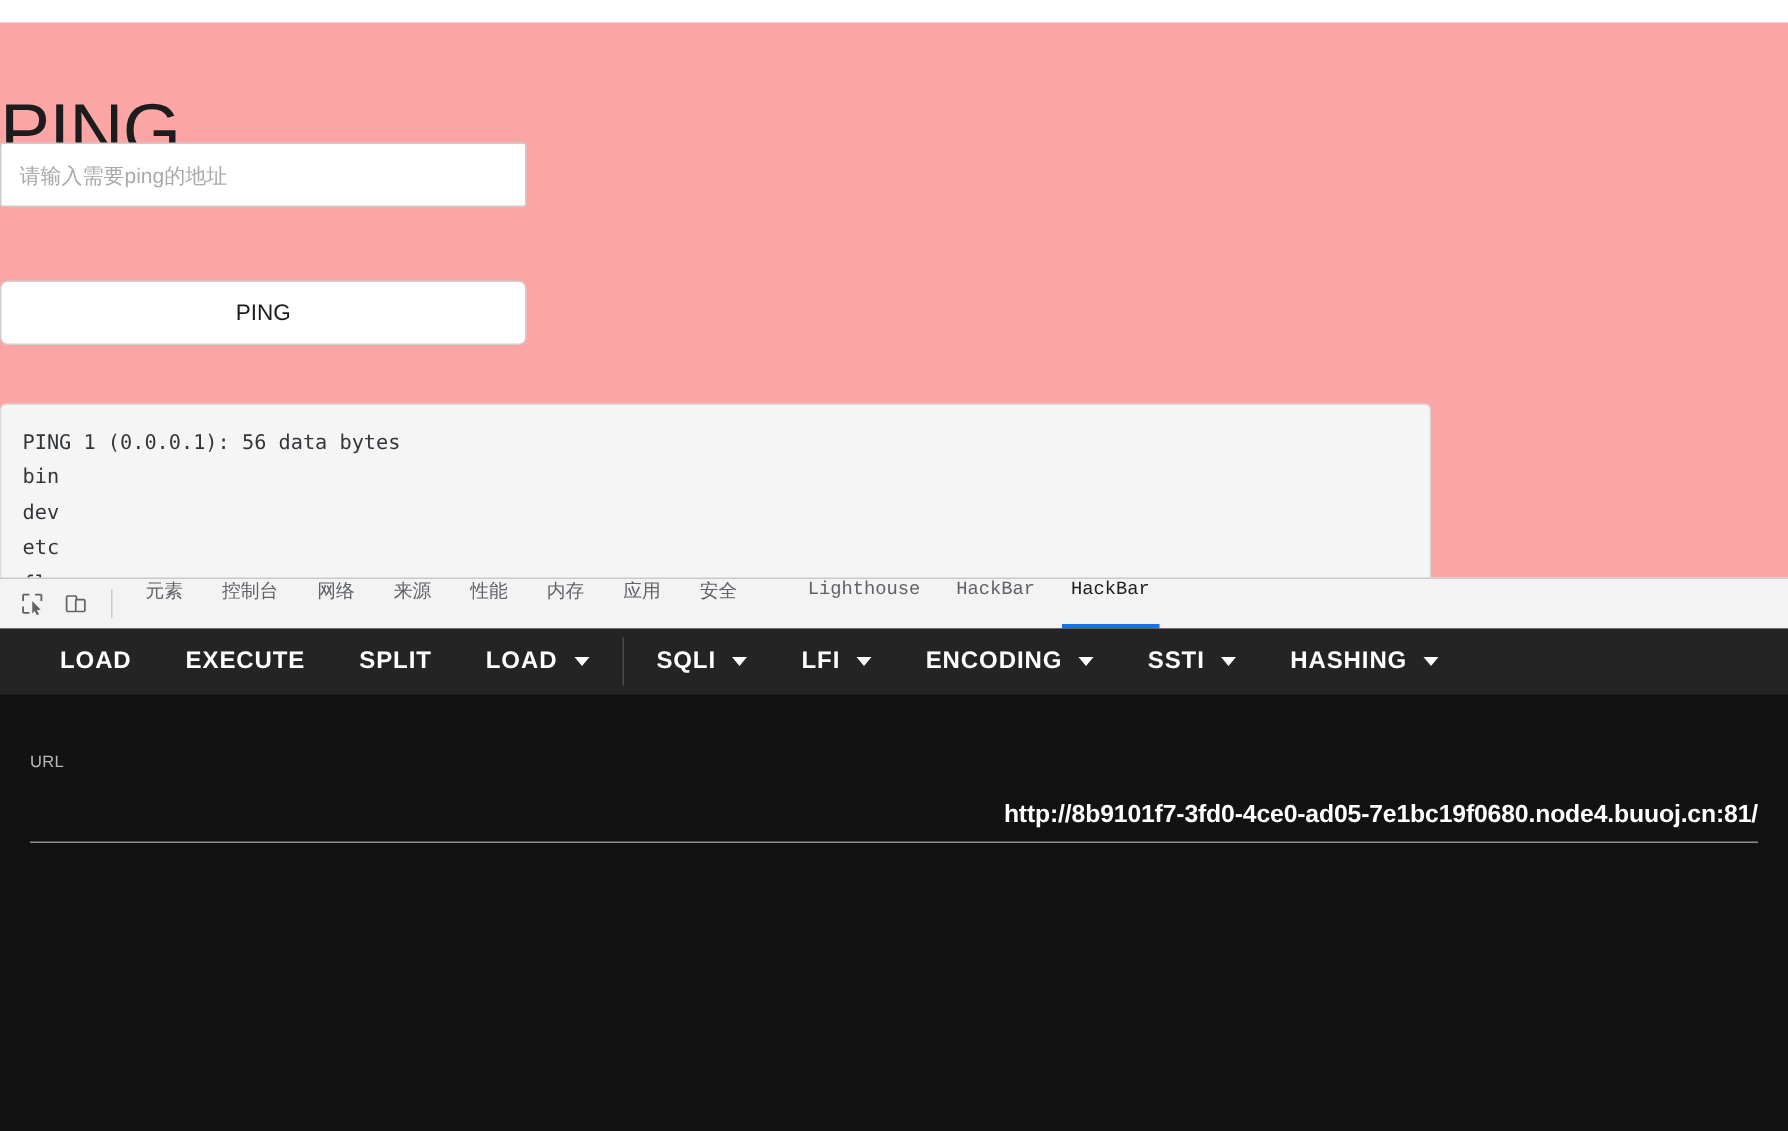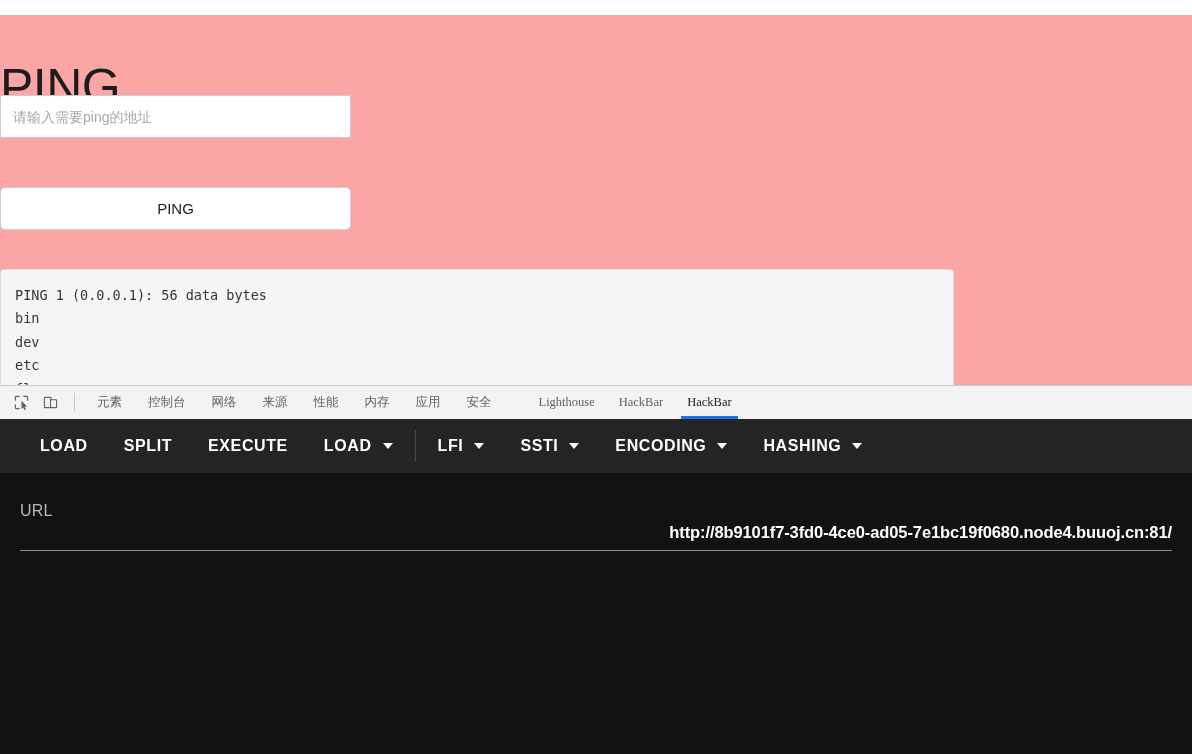--- a/index.html
+++ b/index.html
@@ -98,28 +98,28 @@
   }
   .dt-iconbtn:first-child { margin-left: 7px; }
   .dt-sep {
     width: 1px;
     background: #c9c9c9;
     margin: 7px 9px 7px 9px;
     flex: 0 0 1px;
   }
   .dt-tab {
     display: flex;
-    align-items: center;
+    align-items: flex-start;
     padding: 0 12px;
     font-size: 12.5px;
     color: #5f6368;
     cursor: pointer;
     white-space: nowrap;
     position: relative;
-    font-family: Liberation Serif, serif;
+    font-family: Liberation Mono, monospace;
   }
   .dt-tab.cjk { padding: 0 13px; font-size: 12.5px; }
   .dt-tab.selected { color: #202124; }
   .dt-tab.selected::after {
     content: "";
     position: absolute;
     left: 6px; right: 6px; bottom: 0;
     height: 3px;
     background: #1a73e8;
   }
@@ -130,21 +130,21 @@
     position: absolute;
     left: 0; top: 419px;
     width: 1192px; height: 335px;
     background: #121212;
     overflow: hidden;
   }
 
   #hackbar-toolbar {
     position: absolute;
     left: 0; top: 0;
-    width: 1192px; height: 54px;
+    width: 1192px; height: 44px;
     background: #242424;
     display: flex;
     align-items: center;
     overflow: hidden;
   }
   .hb-item {
     display: flex;
     align-items: center;
     color: #ffffff;
     font-size: 16px;
@@ -171,24 +171,24 @@
   }
   .hb-lead { width: 22px; flex: 0 0 22px; }
 
   
   #url-row {
     position: absolute;
     left: 20px; top: 83px;
     width: 1152px;
   }
   .hb-label {
-    font-size: 16px;
+    font-size: 11px;
     color: #b8b8b8;
     letter-spacing: 0.2px;
-    margin-bottom: 3px;
+    margin-bottom: 20px;
     font-family: "Liberation Sans", sans-serif;
   }
   .hb-value {
     font-size: 16.5px;
     color: #ffffff;
     font-weight: bold;
     letter-spacing: -0.1px;
     white-space: nowrap;
     overflow: hidden;
     font-family: "Liberation Sans", sans-serif;
@@ -286,42 +286,46 @@
 
 <div id="hackbar">
 
   <div id="hackbar-toolbar">
     <div class="hb-lead"></div>
 
     <div class="hb-item">
       <span>LOAD</span>
     </div>
     <div class="hb-item">
+      <span>EXECUTE</span>
+    </div>
+    <div class="hb-item">
       <span>SPLIT</span>
     </div>
     <div class="hb-item">
-      <span>EXECUTE</span>
-    </div>
-    <div class="hb-item">
       <span>LOAD</span>
       <span class="hb-caret"></span>
     </div>
 
     <div class="hb-divider"></div>
 
     <div class="hb-item">
+      <span>SQLI</span>
+      <span class="hb-caret"></span>
+    </div>
+    <div class="hb-item">
       <span>LFI</span>
       <span class="hb-caret"></span>
     </div>
     <div class="hb-item">
+      <span>ENCODING</span>
+      <span class="hb-caret"></span>
+    </div>
+    <div class="hb-item">
       <span>SSTI</span>
-      <span class="hb-caret"></span>
-    </div>
-    <div class="hb-item">
-      <span>ENCODING</span>
       <span class="hb-caret"></span>
     </div>
     <div class="hb-item">
       <span>HASHING</span>
       <span class="hb-caret"></span>
     </div>
   </div>
 
   <div id="url-row">
     <div class="hb-label">URL</div>

